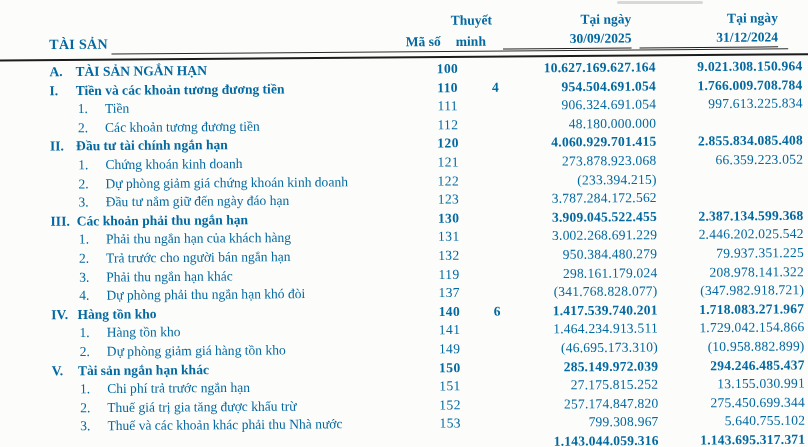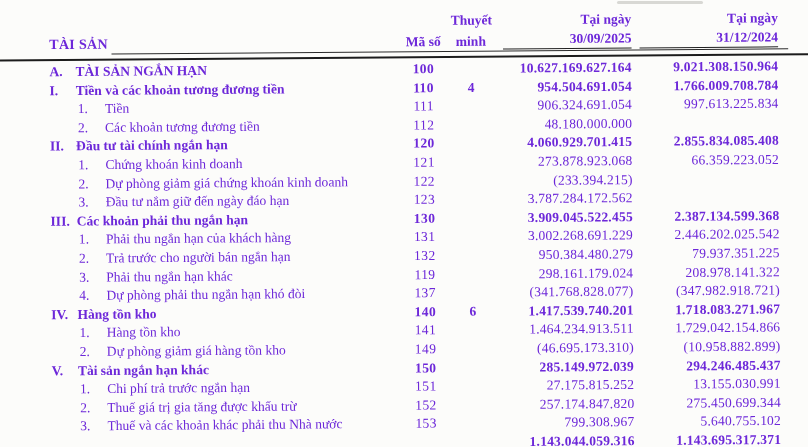--- a/index.html
+++ b/index.html
@@ -2,21 +2,21 @@
 <html><head>
 <meta charset="utf-8">
 <style>
   html,body{margin:0;padding:0;}
   .page{
     position:relative;
     width:808px;height:447px;
     background:#fcfcfa;
     overflow:hidden;
     font-family:"Liberation Serif","DejaVu Serif",serif;
-    color:#6d28d9;
+    color:#0369a1;
   }
   .scan-tilt{
     position:absolute;inset:0;
     transform:rotate(-0.45deg) scale(1.004);
     transform-origin:50% 50%;
   }
   .artifact{
     position:absolute;top:1px;left:617px;width:86px;height:3px;
     background:#b9b9b4;opacity:.55;border-radius:2px;
   }
@@ -44,21 +44,21 @@
   .date-u1{display:inline-block;width:128px;border-bottom:1.4px solid #222;padding-bottom:1px;}
   .date-u2{display:inline-block;width:138px;border-bottom:1.4px solid #222;padding-bottom:1px;}
   
   .tbody{padding-top:2px;}
   .row{display:flex;height:18.6px;line-height:18.6px;font-size:13.5px;}
   .row .mk{flex:0 0 26px;}
   .row.ind .mk{margin-left:28px;flex-basis:27px;}
   .row .lbl{flex:1;white-space:nowrap;overflow:hidden;}
   .row .num{letter-spacing:.2px;white-space:nowrap;}
   .row.bold{font-weight:bold;}
-  .row .c-code{letter-spacing:.4px;}
+  .row .c-code{letter-spacing:.4px;margin-left:24px;}
   .row.partial .lbl{visibility:hidden;}
 </style>
 </head>
 <body>
 
 <div class="page">
   <div class="artifact"></div>
   <div class="scan-tilt">
 
     <div class="thead">

